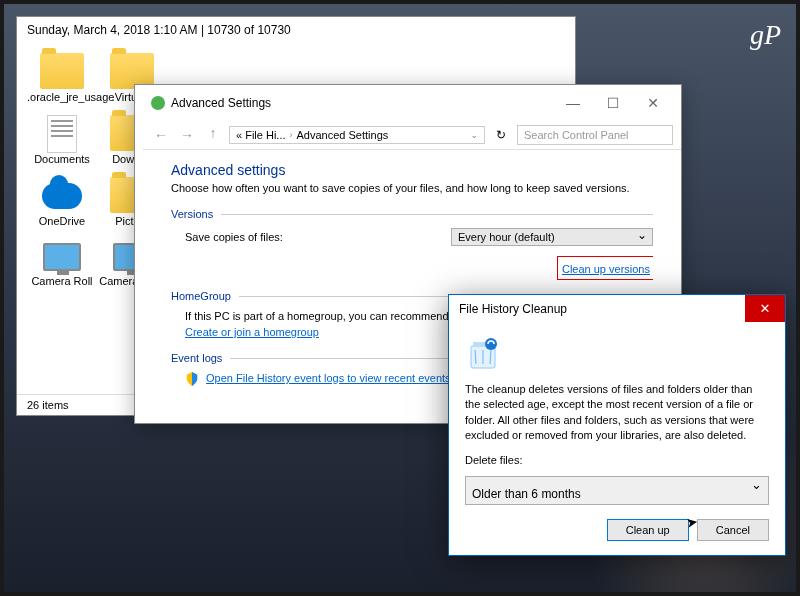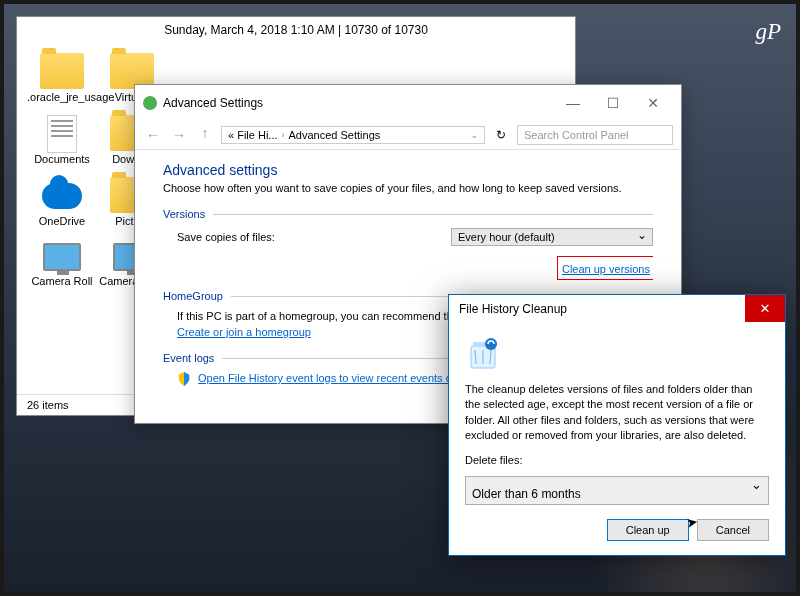--- a/index.html
+++ b/index.html
@@ -1,38 +1,38 @@
 <!DOCTYPE html>
 <html><head>
 <meta charset="utf-8">
 <style>
 * { box-sizing: border-box; margin: 0; padding: 0; font-family: 'Segoe UI', Tahoma, sans-serif; }
 body { width: 800px; height: 596px; background: linear-gradient(180deg, #4a5568 0%, #2d3748 50%, #1a202c 100%); position: relative; overflow: hidden; border: 4px solid #1a1a1a; }
 .wallpaper-overlay { position: absolute; bottom: 0; right: 0; width: 300px; height: 300px; background: radial-gradient(ellipse at 70% 80%, rgba(255,200,150,0.2) 0%, transparent 40%); }
-.watermark { position: absolute; top: 15px; right: 15px; color: #fff; font-size: 23px; font-style: italic; font-family: Georgia, serif; }
+.watermark { position: absolute; top: 15px; right: 15px; color: #fff; font-size: 28px; font-style: italic; font-family: Georgia, serif; }
 
 
 .explorer { position: absolute; top: 12px; left: 12px; width: 560px; height: 400px; background: #fff; border: 1px solid #888; }
-.explorer-header { padding: 6px 10px; font-size: 12px; color: #000; text-align: center; }
+.explorer-header { padding: 6px 10px; font-size: 12px; color: #000; }
 .explorer-body { padding: 10px; }
 .folder-grid { display: flex; flex-wrap: wrap; gap: 0; }
 .folder-item { width: 70px; text-align: center; font-size: 11px; color: #000; margin-bottom: 12px; }
 .folder-icon { width: 44px; height: 36px; margin: 0 auto 2px; }
 .folder-yellow { background: linear-gradient(180deg, #ffd96b 0%, #f5c842 100%); border-radius: 2px; position: relative; }
 .folder-yellow::before { content: ''; position: absolute; top: -5px; left: 2px; width: 14px; height: 6px; background: #f5c842; border-radius: 2px 2px 0 0; }
 .doc-icon { background: #fff; border: 1px solid #ccc; width: 30px; height: 38px; margin: 0 auto; position: relative; }
 .doc-icon::after { content: ''; position: absolute; top: 4px; left: 3px; right: 3px; height: 2px; background: #999; box-shadow: 0 5px 0 #999, 0 10px 0 #999, 0 15px 0 #999; }
 .onedrive-icon { width: 40px; height: 26px; margin: 6px auto; background: #0078d4; border-radius: 14px; position: relative; }
 .onedrive-icon::before { content: ''; position: absolute; top: -8px; left: 8px; width: 18px; height: 18px; background: #0078d4; border-radius: 50%; }
 .computer-icon { width: 38px; height: 28px; margin: 4px auto; background: #5bb0e8; border: 2px solid #888; border-radius: 2px; position: relative; }
 .computer-icon::after { content: ''; position: absolute; bottom: -6px; left: 12px; width: 12px; height: 4px; background: #888; }
 .status-bar { position: absolute; bottom: 0; left: 0; right: 0; padding: 4px 10px; font-size: 11px; border-top: 1px solid #ddd; }
 
 
-.settings { position: absolute; top: 80px; left: 130px; width: 548px; height: 340px; background: #fff; border: 1px solid #888; box-shadow: 0 4px 20px rgba(0,0,0,0.3); }
+.settings { position: absolute; top: 80px; left: 130px; width: 548px; height: 340px; background: #fff; border: 1px solid #888; box-shadow: 0 4px 20px rgba(0,0,0,0.3); padding-left: 8px; }
 .titlebar { display: flex; align-items: center; padding: 6px 8px; font-size: 12px; }
 .titlebar-icon { width: 14px; height: 14px; background: #4caf50; border-radius: 50%; margin-right: 6px; }
 .titlebar-controls { margin-left: auto; display: flex; gap: 0; }
 .tbtn { width: 40px; height: 24px; text-align: center; font-size: 14px; line-height: 24px; color: #666; }
 .navbar { display: flex; align-items: center; padding: 4px 8px; gap: 6px; font-size: 12px; border-bottom: 1px solid #e0e0e0; }
 .nav-arrow { width: 20px; height: 20px; text-align: center; color: #999; font-size: 14px; }
 .address { display: flex; align-items: center; border: 1px solid #ccc; padding: 2px 6px; flex: 1; gap: 4px; font-size: 11px; }
 .chev { color: #888; font-size: 9px; }
 .refresh { width: 20px; text-align: center; }
 .search { border: 1px solid #ccc; padding: 3px 6px; width: 156px; font-size: 11px; color: #999; }

